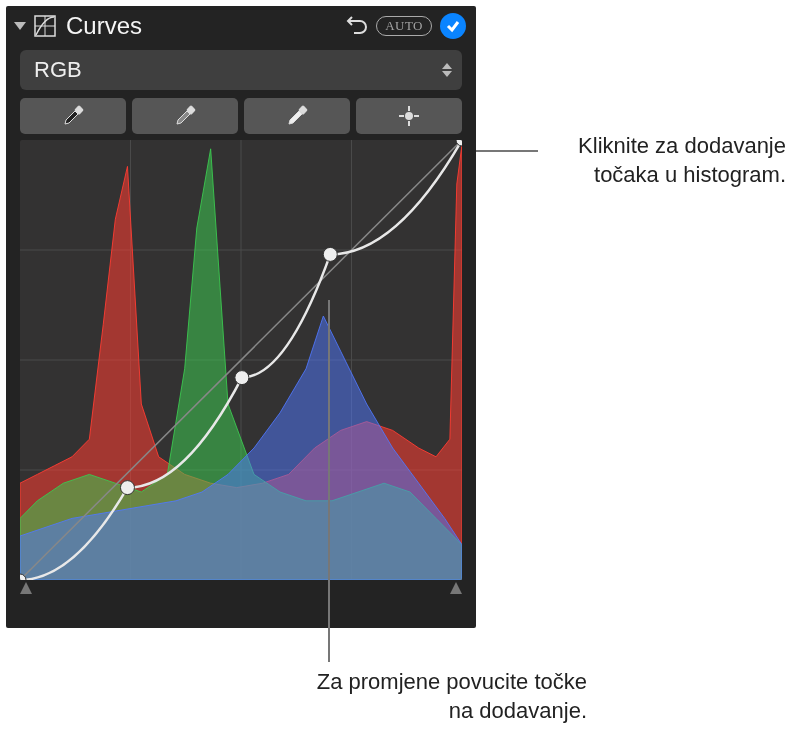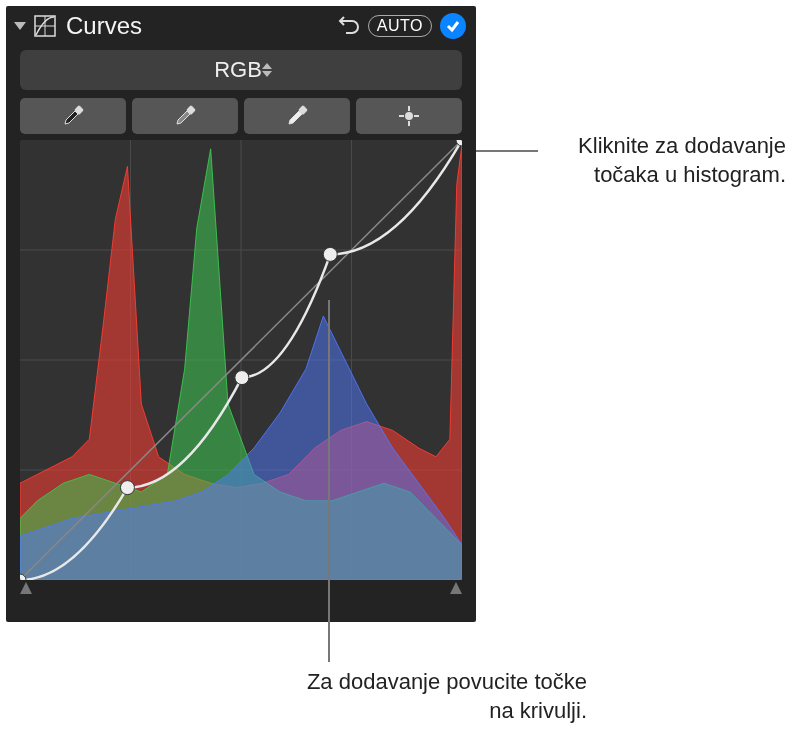--- a/index.html
+++ b/index.html
@@ -11,21 +11,21 @@
     height: 745px;
     position: relative;
   }
   .panel {
     position: absolute;
     left: 6px;
     top: 6px;
     width: 470px;
     background: #232323;
     border-radius: 2px;
-    padding-bottom: 22px;
+    padding-bottom: 28px;
   }
   .header {
     display: flex;
     align-items: center;
     padding: 6px 10px 10px 8px;
     gap: 8px;
   }
   .disclosure {
     width: 0; height: 0;
     border-left: 6px solid transparent;
@@ -41,44 +41,45 @@
   .title {
     color: #f5f5f5;
     font-size: 24px;
     font-weight: 400;
     flex: 1;
     margin-left: 2px;
   }
   .reset-icon { cursor: pointer; }
   .reset-icon svg { stroke: #ddd; fill: none; }
   .auto-btn {
-    color: #ffffff;
+    color: #a3a3a3;
     border: 1.5px solid #aaa;
     border-radius: 12px;
-    font-size: 16px;
+    font-size: 13px;
     padding: 1px 8px 1px 8px;
     letter-spacing: 0.5px;
     cursor: pointer;
+    font-family: Liberation Serif, serif;
   }
   .check-badge {
     width: 26px; height: 26px;
     background: #0a84ff;
     border-radius: 50%;
     display: flex; align-items: center; justify-content: center;
     cursor: pointer;
   }
   .check-badge svg { stroke: #fff; stroke-width: 3; fill: none; }
   .channel-select {
     margin: 0 14px 8px 14px;
     background: #3f3f3f;
     border-radius: 6px;
     height: 40px;
     display: flex;
     align-items: center;
-    justify-content: center;
+    justify-content: space-between;
     padding: 0 10px 0 14px;
     cursor: pointer;
   }
   .channel-label {
     color: #eee;
     font-size: 22px;
   }
   .stepper {
     display: flex; flex-direction: column; gap: 2px;
   }
@@ -236,13 +237,13 @@
       <polygon class="slider-handle" points="436,2 442,14 430,14"></polygon>
     </svg>
   </div>
 
 </div>
 
 <div class="callout-line" style="left:476px; top:150px; width:62px; height:1.5px;"></div>
 <div class="callout" style="left:546px; top:132px; width:240px;">Kliknite za dodavanje točaka u histogram.</div>
 
 <div class="callout-line" style="left:328px; top:300px; width:1.5px; height:362px;"></div>
-<div class="callout" style="left:287px; top:668px; width:300px;">Za dodavanje povucite točke na krivulji.</div>
+<div class="callout" style="left:287px; top:668px; width:300px;">Za promjene povucite točke na dodavanje.</div>
 
 </body></html>

